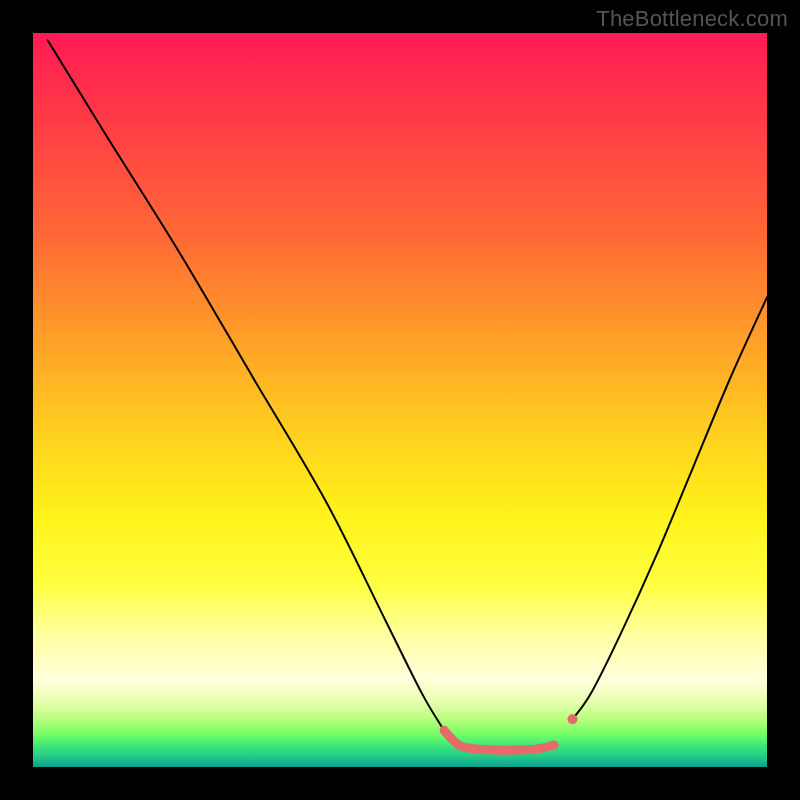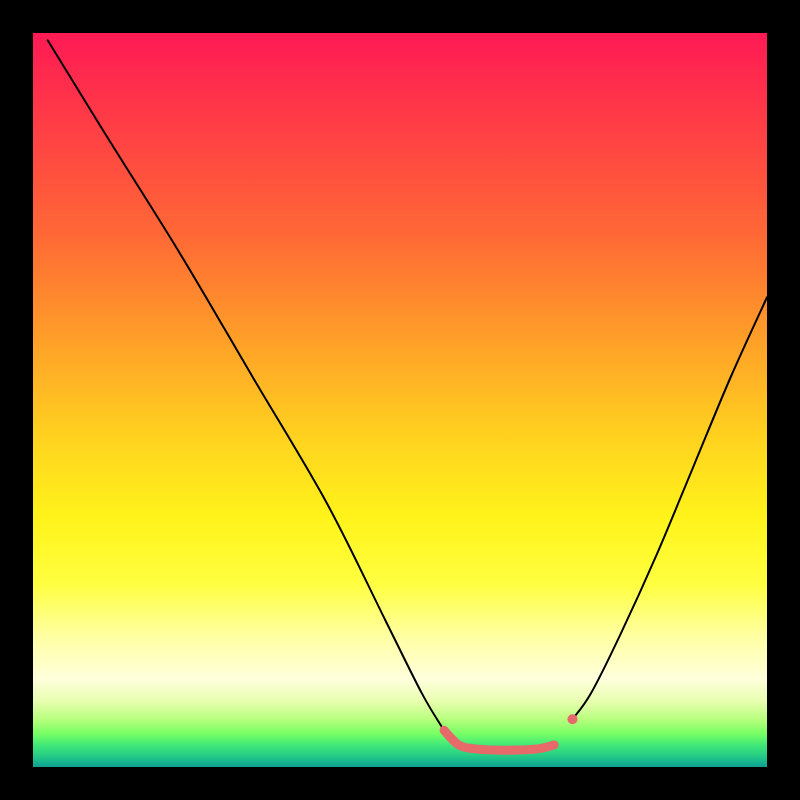--- a/index.html
+++ b/index.html
@@ -73,13 +73,14 @@
 
   <svg class="curves" viewBox="0 0 734 734" preserveAspectRatio="none">
 
     <path id="path-left" fill="none" stroke="#000" stroke-width="2" stroke-linecap="round" d="M 14.68,7.340000000000032 C 24.46666666666667,23.24333333333336 51.38000000000001,67.28333333333333 73.4,102.75999999999999 C 95.42,138.23666666666665 122.33333333333334,179.83000000000004 146.8,220.20000000000005 C 171.26666666666668,260.57000000000005 195.73333333333332,303.38666666666666 220.2,344.97999999999996 C 244.66666666666666,386.57333333333327 271.58000000000004,429.39 293.6,469.76 C 315.62,510.13 336.41666666666663,555.3933333333334 352.32,587.2 C 368.22333333333336,619.0066666666667 379.23333333333335,642.25 389.02000000000004,660.6 C 398.80666666666673,678.95 407.37,691.1833333333333 411.04,697.3"></path>
     <path id="path-right" fill="none" stroke="#000" stroke-width="2" stroke-linecap="round" d="M 539.49,686.29 C 542.5483333333334,682.0083333333333 549.8883333333333,674.6683333333333 557.84,660.6 C 565.7916666666667,646.5316666666668 576.19,625.1233333333333 587.2,601.88 C 598.21,578.6366666666667 611.6666666666666,549.2766666666666 623.9,521.14 C 636.1333333333333,493.00333333333333 648.3666666666667,462.42 660.6,433.06 C 672.8333333333334,403.7 685.0666666666666,373.1166666666666 697.3,344.97999999999996 C 709.5333333333333,316.8433333333333 727.8833333333333,277.69666666666666 734,264.24"></path>
     <path id="path-valley" fill="none" stroke="#e66a6a" stroke-width="9" stroke-linecap="round" stroke-linejoin="round" d="M 411.04,697.3 C 413.4866666666667,699.7466666666667 420.82666666666665,708.9216666666666 425.71999999999997,711.98 C 430.6133333333333,715.0383333333334 434.2833333333333,714.7936666666667 440.4,715.65 C 446.51666666666665,716.5063333333333 455.08000000000004,716.8733333333333 462.42,717.118 C 469.76,717.3626666666668 477.1,717.3626666666668 484.44,717.118 C 491.78,716.8733333333333 500.3433333333333,716.5063333333333 506.46,715.65 C 512.5766666666666,714.7936666666667 518.6933333333333,712.5916666666667 521.14,711.98"></path>
 
     <circle id="accent-dot" r="5" fill="#e66a6a" cx="539.49" cy="686.29"></circle>
   </svg>
 
+  <div class="watermark">TheBottleneck.com</div>
 </div>
 
 </body></html>

